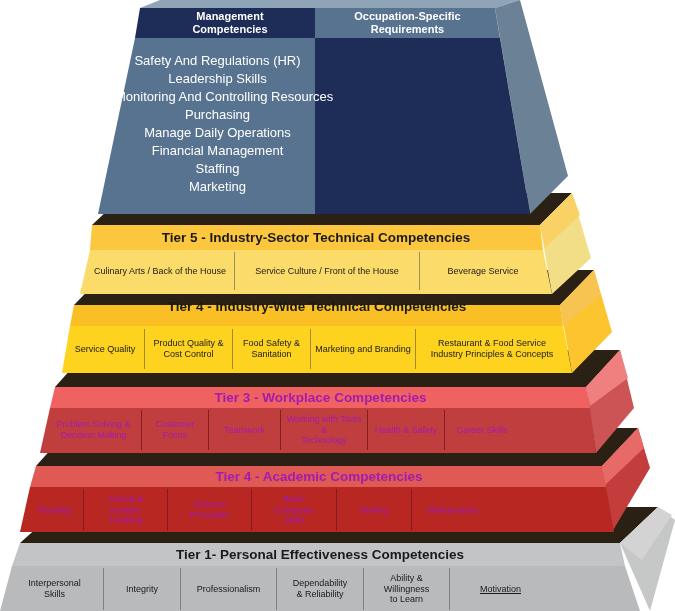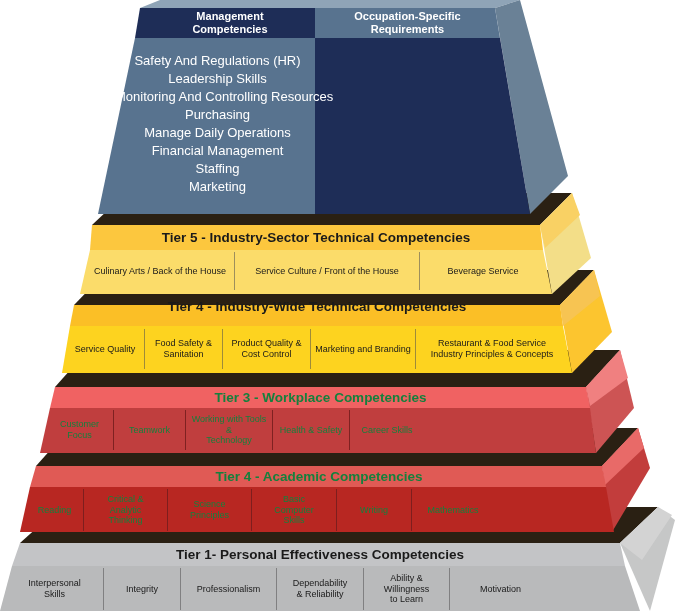--- a/index.html
+++ b/index.html
@@ -7,21 +7,21 @@
          font-family: "Liberation Sans", "DejaVu Sans", sans-serif; }
   #pyramid-svg { position: absolute; left: 0; top: 0; }
   .txt { position: absolute; display: flex; align-items: center; justify-content: center;
          text-align: center; line-height: 1.15; }
   .hdr { color: #ffffff; font-weight: bold; font-size: 11px; }
   .mgmt-list { position: absolute; left: 115px; top: 52px; width: 205px; color: #ffffff;
                font-size: 13px; text-align: center; }
   .mgmt-list div { height: 18px; line-height: 18px; white-space: nowrap; }
   .tier-title { font-weight: bold; font-size: 13.5px; white-space: nowrap; }
   .t-dark { color: #1a1a1a; }
-  .t-light { color: #15803d; }
+  .t-light { color: #a21caf; }
   .items { position: absolute; display: flex; align-items: stretch; }
   .item { display: flex; align-items: center; justify-content: center; text-align: center;
           font-size: 9px; line-height: 1.2; padding: 0 3px; box-sizing: border-box; }
   .item + .item { border-left: 1px solid rgba(80,80,80,0.55); }
   .items.red .item + .item { border-left: 1px solid rgba(120,30,30,0.9); }
   .items.gray .item + .item { border-left: 1px solid rgba(90,90,90,0.6); }
 </style>
 </head>
 <body>
 
@@ -98,31 +98,33 @@
 <div class="txt tier-title t-dark" style="left:92px; top:226px; width:448px; height:24px;">Tier 5 - Industry-Sector Technical Competencies</div>
 <div class="items" style="left:86px; top:252px; width:460px; height:38px;">
   <div class="item t-dark" style="width: 148px; white-space: pre-line;">Culinary Arts / Back of the House</div>
   <div class="item t-dark" style="width: 185px; white-space: pre-line;">Service Culture / Front of the House</div>
   <div class="item t-dark" style="width: 127px; white-space: pre-line;">Beverage Service</div>
 </div>
 
 <div class="txt tier-title t-dark" style="left:74px; top:297px; width:486px; height:20px;">Tier 4 - Industry-Wide Technical Competencies</div>
 <div class="items" style="left:66px; top:329px; width:502px; height:40px;">
   <div class="item t-dark" style="width: 78px; white-space: pre-line;">Service Quality</div>
+  <div class="item t-dark" style="width:88px; white-space:pre-line;">Product Quality &amp;
+Cost Control</div>
   <div class="item t-dark" style="width:78px; white-space:pre-line;">Food Safety &amp;
 Sanitation</div>
-  <div class="item t-dark" style="width:88px; white-space:pre-line;">Product Quality &amp;
-Cost Control</div>
   <div class="item t-dark" style="width: 105px; white-space: pre-line;">Marketing and Branding</div>
   <div class="item t-dark" style="width:153px; white-space:pre-line;">Restaurant &amp; Food Service
 Industry Principles &amp; Concepts</div>
 </div>
 
 <div class="txt tier-title t-light" style="left:55px; top:387px; width:531px; height:21px;">Tier 3 - Workplace Competencies</div>
 <div class="items red" style="left:46px; top:410px; width:546px; height:40px;">
+  <div class="item t-light" style="width:95px; white-space:pre-line;">Problem Solving &amp;
+Decision Making</div>
   <div class="item t-light" style="width:67px; white-space:pre-line;">Customer
 Focus</div>
   <div class="item t-light" style="width: 72px; white-space: pre-line;">Teamwork</div>
   <div class="item t-light" style="width:87px; white-space:pre-line;">Working with Tools &amp;
 Technology</div>
   <div class="item t-light" style="width: 77px; white-space: pre-line;">Health &amp; Safety</div>
   <div class="item t-light" style="width: 75px; white-space: pre-line;">Career Skills</div>
 </div>
 
 <div class="txt tier-title t-light" style="left:36px; top:466px; width:566px; height:21px;">Tier 4 - Academic Competencies</div>
@@ -144,14 +146,14 @@
 <div class="items gray" style="left:6px; top:568px; width:632px; height:42px;">
   <div class="item t-dark" style="width:97px; white-space:pre-line;">Interpersonal
 Skills</div>
   <div class="item t-dark" style="width: 77px; white-space: pre-line;">Integrity</div>
   <div class="item t-dark" style="width: 96px; white-space: pre-line;">Professionalism</div>
   <div class="item t-dark" style="width:87px; white-space:pre-line;">Dependability
 &amp; Reliability</div>
   <div class="item t-dark" style="width:86px; white-space:pre-line;">Ability &amp;
 Willingness
 to Learn</div>
-  <div class="item t-dark" style="width: 102px; white-space: pre-line;">Motivation</div>
+  <div class="item t-dark" style="width: 102px; white-space: pre-line; text-decoration: underline;">Motivation</div>
 </div>
 
 </body></html>

